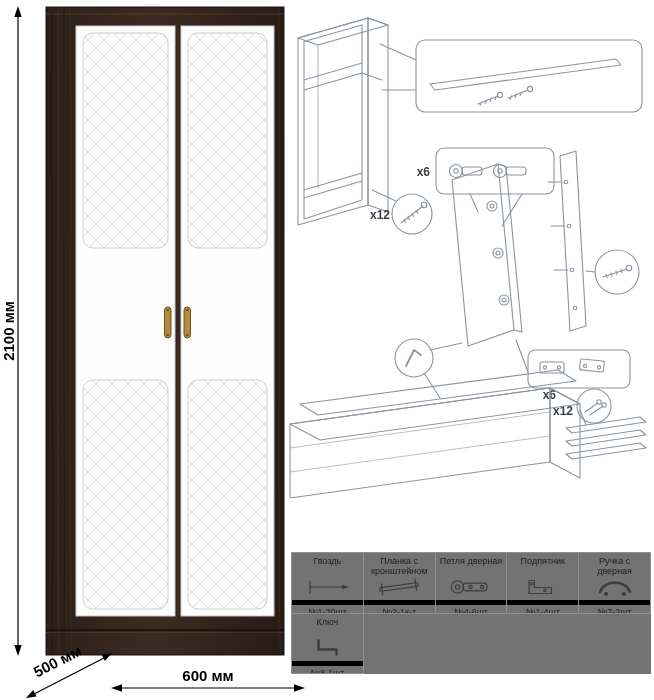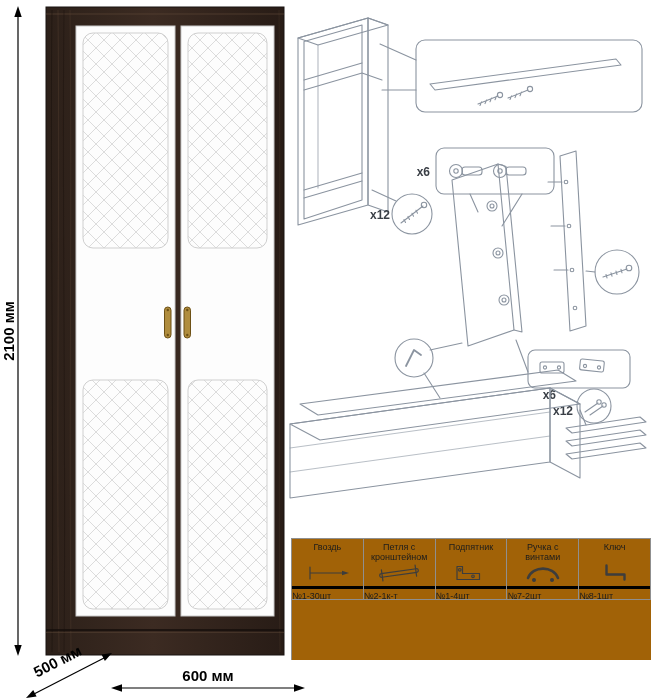--- a/index.html
+++ b/index.html
@@ -3,28 +3,28 @@
 <meta charset="utf-8">
 <style>
   *{margin:0;padding:0;box-sizing:border-box}
   html,body{width:654px;height:700px;background:#fff;font-family:"Liberation Sans",sans-serif}
   .canvas{position:relative;width:654px;height:700px;background:#fff;overflow:hidden}
   svg.scene{position:absolute;left:0;top:0}
   svg text{stroke:none}
   .dim-label{font-size:15px;font-weight:bold;fill:#000;font-family:"Liberation Sans",sans-serif}
   .callout-label{font-size:12px;font-weight:600;fill:#3a3f46;font-family:"Liberation Sans",sans-serif}
 
-  .parts-table{position:absolute;left:291px;top:538px;width:360px;height:122px;
+  .parts-table{position:absolute;left:291px;top:552px;width:360px;height:122px;
     display:grid;grid-template-columns:repeat(5,1fr);grid-template-rows:repeat(2,1fr);
-    border-top:1px solid #8f8f8f;border-left:1px solid #8f8f8f;background:#a16207}
+    border-top:1px solid #8f8f8f;border-left:1px solid #8f8f8f;background:#737373}
   .cell{border-right:1px solid #8f8f8f;border-bottom:1px solid #8f8f8f;
     display:flex;flex-direction:column;align-items:center;overflow:hidden}
   .pname{font-size:9px;line-height:1.12;text-align:center;padding:3px 2px 0;color:#1c1c1c;min-height:21px}
   .picon{flex:1;display:flex;align-items:center;justify-content:center;width:100%}
-  .pqty{font-size:9px;color:#1c1c1c;border-top:3px solid #000000;width:100%;padding:2px 0 3px}
+  .pqty{font-size:9px;color:#1c1c1c;border-top:5px solid #000000;width:100%;text-align:center;padding:2px 0 3px}
   .icon-svg{stroke:#3d3d3d;fill:none;stroke-width:1.2;stroke-linecap:round;stroke-linejoin:round}
 </style>
 </head>
 <body>
 
 <div class="canvas">
 
   <svg class="scene" width="654" height="700" viewBox="0 0 654 700">
     <defs>
       <pattern id="quilt" width="16" height="16" patternUnits="userSpaceOnUse">
@@ -222,49 +222,62 @@
         <svg class="icon-svg" width="48" height="26" viewBox="0 0 48 26">
           <path d="M7,7 V19 M7,13 H39"></path>
             <polygon points="39,10.8 46,13 39,15.2" fill="#3d3d3d" stroke="none"></polygon>
         </svg>
       </div>
       <div class="pqty">№1-30шт</div>
     </div>
 
 
     <div class="cell">
-      <div class="pname">Петля с кронштейном</div>
+      <div class="pname">Планка с кронштейном</div>
       <div class="picon">
         <svg class="icon-svg" width="48" height="26" viewBox="0 0 48 26">
           <g transform="rotate(-8 24 13)">
             <rect x="4.5" y="11.2" width="39" height="3.6" rx="1.8"></rect>
             <path d="M7,7.5 V18.5 M41,7.5 V18.5"></path>
           </g>
         </svg>
       </div>
       <div class="pqty">№2-1к-т</div>
     </div>
 
+    <div class="cell">
+      <div class="pname">Петля дверная</div>
+      <div class="picon">
+        <svg class="icon-svg" width="48" height="26" viewBox="0 0 48 26">
+          <circle cx="10.5" cy="13" r="6.2"></circle>
+            <circle cx="10.5" cy="13" r="2.2"></circle>
+          <rect x="16" y="9.2" width="24" height="7.6" rx="3.2"></rect>
+          <circle cx="23.5" cy="13" r="1.6"></circle>
+            <circle cx="35" cy="13" r="1.6"></circle>
+        </svg>
+      </div>
+      <div class="pqty">№4-6шт</div>
+    </div>
 
 
     <div class="cell">
       <div class="pname">Подпятник</div>
       <div class="picon">
         <svg class="icon-svg" width="48" height="26" viewBox="0 0 48 26">
           <path d="M10,6.5 h5.5 v7 h17 v6 h-22.5 z"></path>
           <circle cx="12.8" cy="9.8" r="1.3"></circle>
             <circle cx="26" cy="16.3" r="1.3"></circle>
         </svg>
       </div>
       <div class="pqty">№1-4шт</div>
     </div>
 
 
     <div class="cell">
-      <div class="pname">Ручка с винтами</div>
+      <div class="pname">Ручка с дверная</div>
       <div class="picon">
         <svg class="icon-svg" width="48" height="26" viewBox="0 0 48 26">
           <path d="M9,18 C14,5.5 34,5.5 39,18" stroke-width="2.6"></path>
           <circle cx="15" cy="20" r="1.4" fill="#3d3d3d"></circle>
             <circle cx="33" cy="20" r="1.4" fill="#3d3d3d"></circle>
         </svg>
       </div>
       <div class="pqty">№7-2шт</div>
     </div>
 

